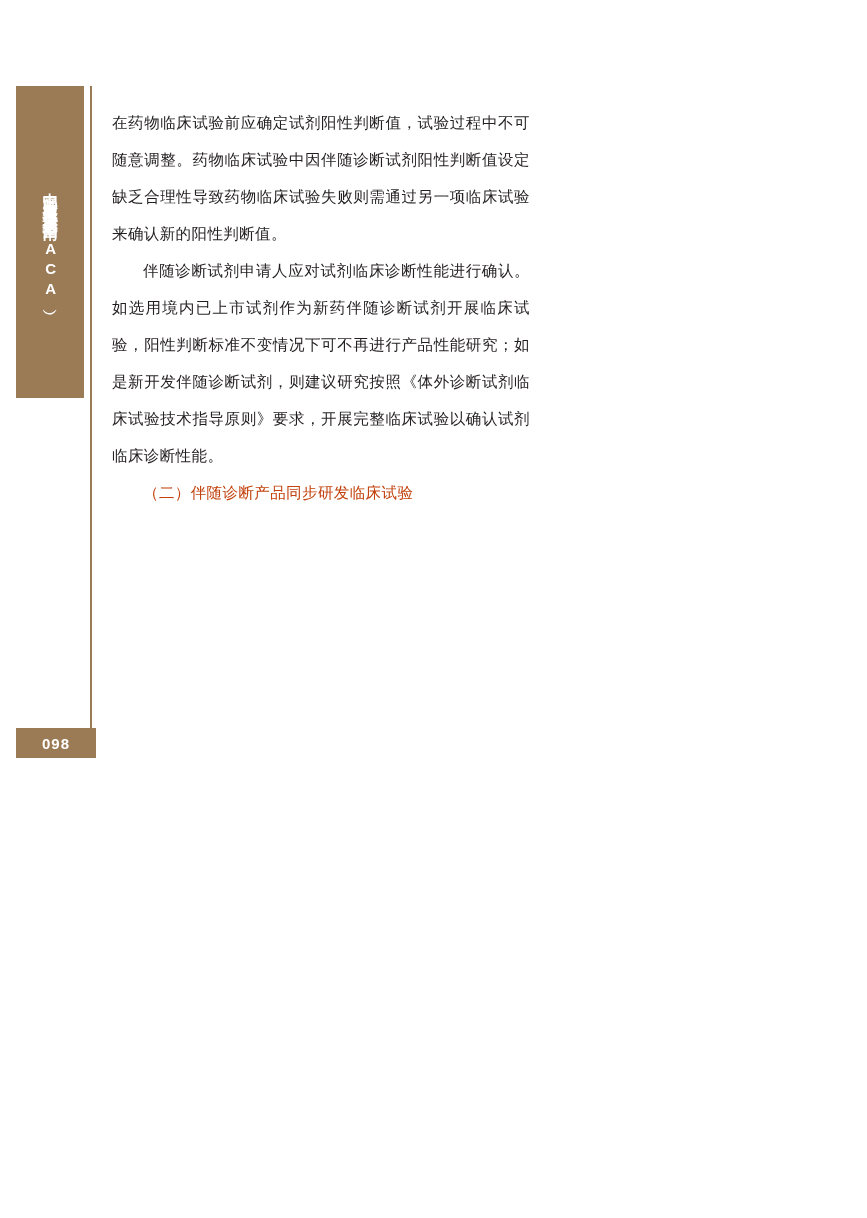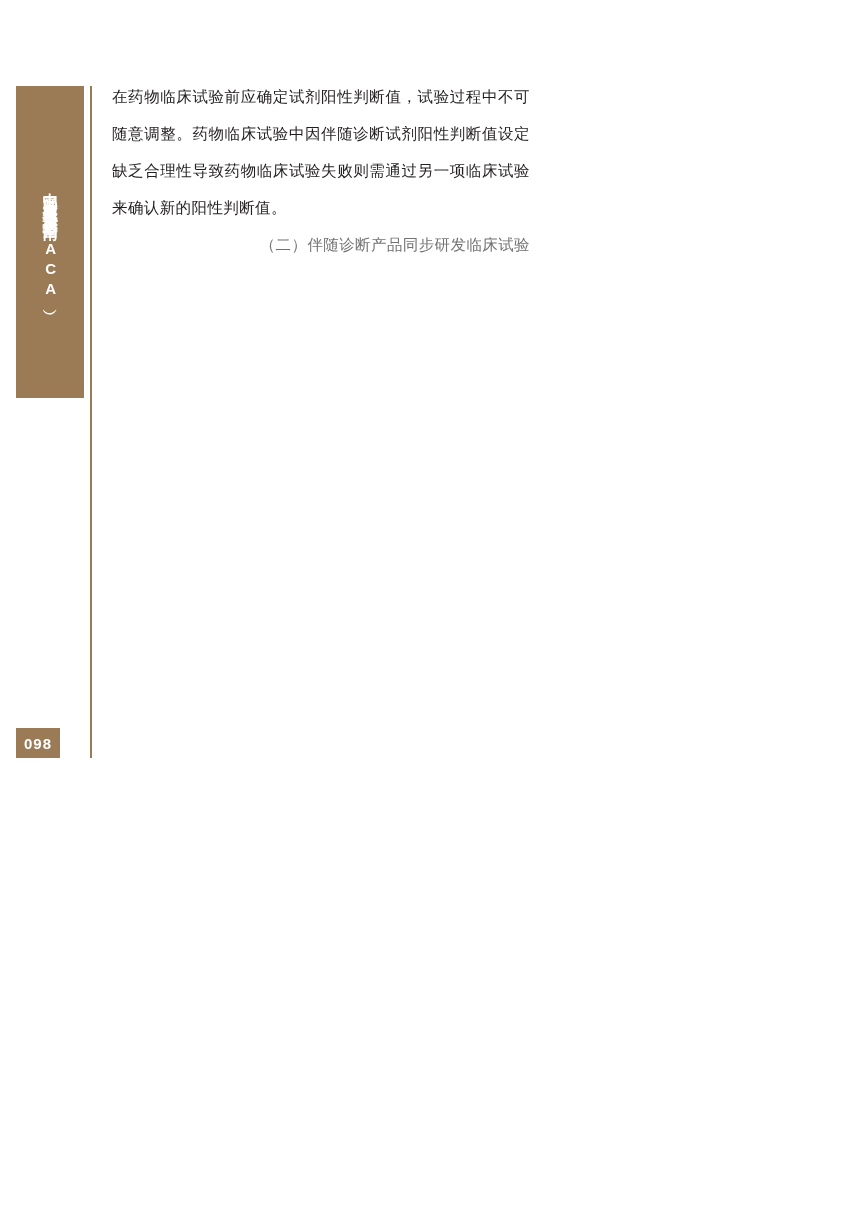--- a/index.html
+++ b/index.html
@@ -39,21 +39,21 @@
     font-weight: bold;
     font-family: "Liberation Sans", sans-serif;
     white-space: nowrap;
   }
 
   
   .page-number-block {
     position: absolute;
     left: 16px;
     top: 728px;
-    width: 44px;
+    width: 80px;
     height: 30px;
     background: #9b7b56;
     display: flex;
     align-items: center;
     justify-content: center;
   }
   .page-number-block span {
     color: #ffffff;
     font-size: 15px;
     font-weight: bold;
@@ -67,58 +67,58 @@
     top: 86px;
     width: 2px;
     height: 672px;
     background: #9b7b56;
   }
 
   
   .content {
     position: absolute;
     left: 112px;
-    top: 78px;
+    top: 104px;
     width: 418px;
   }
   .para {
     font-size: 15.5px;
     line-height: 37px;
     color: #231f20;
     text-align: justify;
     text-justify: inter-ideograph;
     margin: 0;
     letter-spacing: 0.4px;
   }
   .para.indent {
     text-indent: 2em;
   }
   .heading {
     font-size: 15.5px;
     line-height: 37px;
-    color: #737373;
+    color: #c2410c;
     margin: 0;
     text-indent: 2em;
     letter-spacing: 0.4px;
-    text-align: right;
   }
 </style>
 </head>
 <body>
 
 <div class="page">
 
   <div class="side-tab">
     <div class="side-tab-text">中国肿瘤整合诊治技术指南（CACA）</div>
   </div>
 
   <div class="column-rule"></div>
 
   <div class="page-number-block">
     <span>098</span>
   </div>
 
   <div class="content">
     <p class="para">在药物临床试验前应确定试剂阳性判断值，试验过程中不可随意调整。药物临床试验中因伴随诊断试剂阳性判断值设定缺乏合理性导致药物临床试验失败则需通过另一项临床试验来确认新的阳性判断值。</p>
+    <p class="para indent">伴随诊断试剂申请人应对试剂临床诊断性能进行确认。如选用境内已上市试剂作为新药伴随诊断试剂开展临床试验，阳性判断标准不变情况下可不再进行产品性能研究；如是新开发伴随诊断试剂，则建议研究按照《体外诊断试剂临床试验技术指导原则》要求，开展完整临床试验以确认试剂临床诊断性能。</p>
     <p class="heading">（二）伴随诊断产品同步研发临床试验</p>
   </div>
 
 </div>
 
 </body></html>

